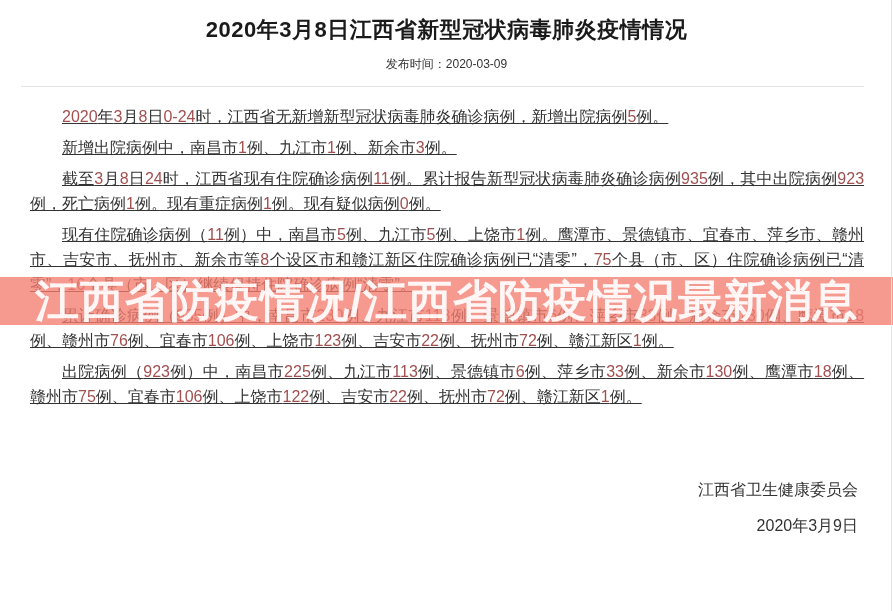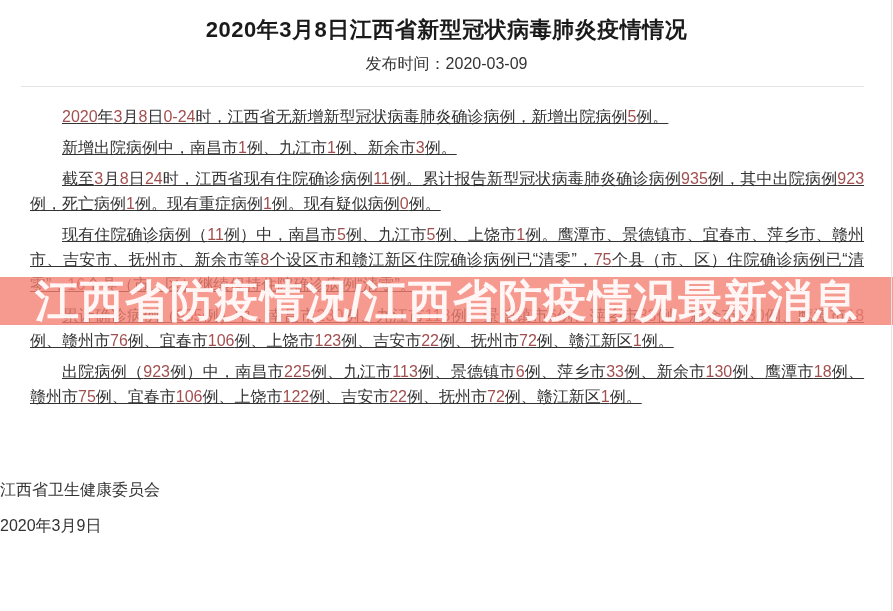--- a/index.html
+++ b/index.html
@@ -10,39 +10,39 @@
   }
   .page{position:relative;width:893px;height:611px;background:#fff;}
   .right-edge{position:absolute;top:0;right:1px;width:1px;height:100%;background:#e4e4e4;}
 
   
   .article-header{text-align:center;padding-top:14px;}
   .page-title{
     margin:0;font-size:22px;line-height:32px;font-weight:bold;color:#1a1a1a;
     letter-spacing:0.5px;
   }
-  .pub-line{margin-top:10px;font-size:16px;color:#333;line-height:16px;}
+  .pub-line{margin-top:10px;font-size:12px;color:#333;line-height:16px;}
   .tools-line{margin-top:11px;font-size:12px;color:#333;line-height:16px;}
   .tools-line .font-link{color:#333;text-decoration:none;cursor:pointer;margin:0 3px;}
   .tools-line .print-link{color:#333;text-decoration:none;cursor:pointer;margin-left:26px;}
   .header-divider{
     border:none;border-top:1px solid #e3e3e3;
     margin:14px 29px 0 21px;height:0;
   }
 
   
   .article-body{padding:17px 29px 0 30px;}
   .body-p{
     margin:0 0 6px 0;font-size:16px;line-height:25px;color:#333;
     text-indent:2em;text-align:justify;
   }
   .num{}
 
   
-  .signature{margin-top:68px;padding-right:28px;font-size:16px;color:#333;}
+  .signature{margin-top:68px;padding-right:35px;text-align:right;font-size:16px;color:#333;}
   .signature-org{line-height:25px;}
   .signature-date{line-height:25px;margin-top:11px;}
 
   
   .watermark-band{
     position:absolute;left:0;top:277px;width:893px;height:48px;
     display:flex;align-items:center;justify-content:center;
     pointer-events:none;
   }
   .watermark-text{

